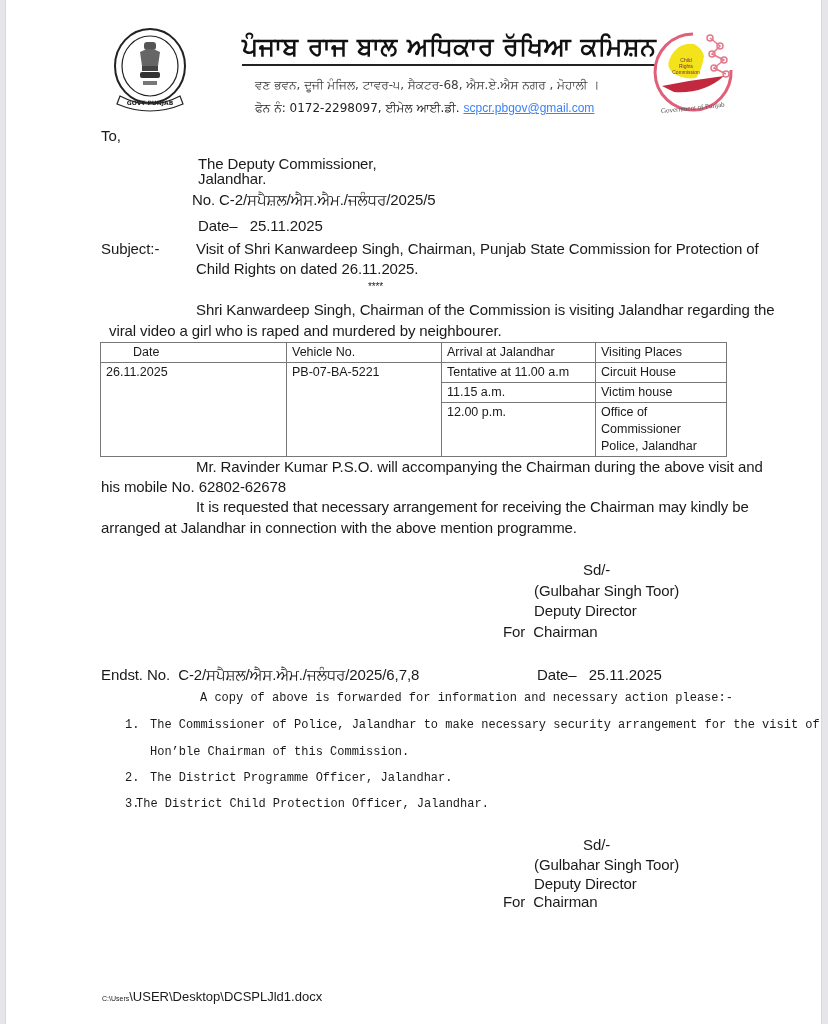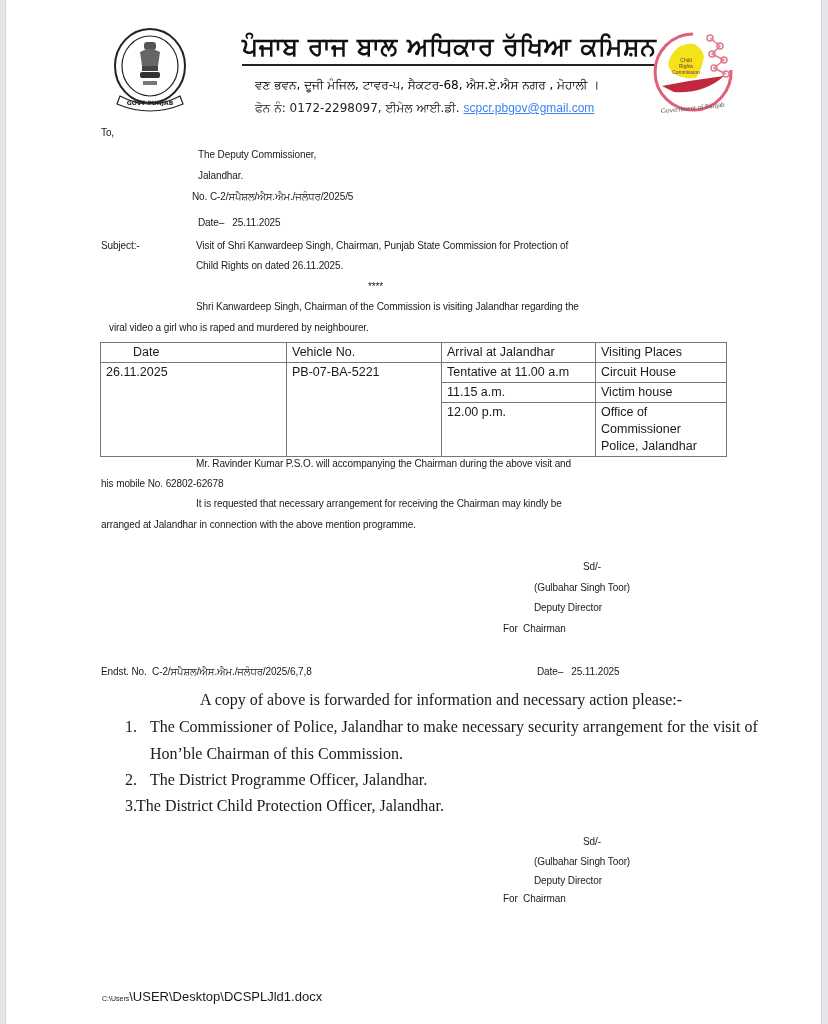--- a/index.html
+++ b/index.html
@@ -5,32 +5,32 @@
   html, body { margin: 0; padding: 0; }
   body {
     width: 828px; height: 1024px; position: relative; overflow: hidden;
     background: #ffffff;
     font-family: "Liberation Sans", "DejaVu Sans", sans-serif;
     color: #1a1a1a;
   }
   .edge-left { position: absolute; left: 0; top: 0; width: 5px; height: 1024px; background: #e6e6ea; border-right: 1px solid #d6d6dc; }
   .edge-right { position: absolute; right: 0; top: 0; width: 6px; height: 1024px; background: #e6e6ea; border-left: 1px solid #d6d6dc; }
   .abs { position: absolute; white-space: nowrap; }
-  .cal { font-family: "Liberation Sans", "DejaVu Sans", sans-serif; font-size: 10px; letter-spacing: -0.1px; }
-  .ar { font-family: Liberation Serif, serif; font-size: 16px; }
+  .cal { font-family: "Liberation Sans", "DejaVu Sans", sans-serif; font-size: 15px; letter-spacing: -0.1px; }
+  .ar { font-family: Liberation Mono, monospace; font-size: 12px; }
 
   
   .emblem { position: absolute; left: 112px; top: 26px; width: 76px; height: 86px; }
   .crc-logo { position: absolute; left: 648px; top: 28px; width: 90px; height: 92px; }
   .org-title {
     position: absolute; left: 242px; top: 32px; font-size: 25px; font-weight: bold; color: #111;
     letter-spacing: 0.5px; padding-bottom: 2px; border-bottom: 2px solid #222; white-space: nowrap;
     font-family: "DejaVu Sans", sans-serif;
   }
-  .addr { position: absolute; left: 255px; top: 78px; font-size: 12px; color: #000000; white-space: nowrap; font-family: "DejaVu Sans", sans-serif; }
+  .addr { position: absolute; left: 255px; top: 78px; font-size: 12px; color: #404040; white-space: nowrap; font-family: "DejaVu Sans", sans-serif; }
   .phone { position: absolute; left: 255px; top: 101px; font-size: 12px; color: #222; white-space: nowrap; font-family: "DejaVu Sans", sans-serif; }
   .email-link { color: #3b82f6; text-decoration: underline; font-family: "Liberation Sans", sans-serif; }
 
   
   table.visit {
     position: absolute; left: 100px; top: 342px; width: 627px;
     border-collapse: collapse; font-family: "Liberation Sans", sans-serif; font-size: 12.5px;
   }
   table.visit td { border: 1px solid #777; padding: 1px 5px; vertical-align: top; line-height: 17px; }
   table.visit .c1 { width: 148px; padding-left: 32px; }
@@ -76,21 +76,21 @@
     <circle cx="76" cy="32" r="3"></circle>
       <circle cx="66" cy="40" r="3"></circle>
       <circle cx="78" cy="46" r="3"></circle>
     <path d="M62 10 L72 18 L64 26 L76 32 L66 40 L78 46"></path>
   </g>
   <path d="M14 58 q30 -6 62 -10 q-20 18 -50 16 z" fill="#c2283e"></path>
   <text x="45" y="82" font-size="7" text-anchor="middle" fill="#555" font-family="Liberation Serif, serif" transform="rotate(-6 45 82)">Government of Punjab</text>
 </svg>
 
 <div class="abs cal" style="left:101px; top:127px;">To,</div>
-<div class="abs cal" style="left:198px; top:149px;">The Deputy Commissioner,</div>
+<div class="abs cal" style="left:198px; top:155px;">The Deputy Commissioner,</div>
 <div class="abs cal" style="left:198px; top:170px;">Jalandhar.</div>
 <div class="abs cal" style="left:192px; top:191px;">No. C-2/ਸਪੈਸ਼ਲ/ਐਸ.ਐਮ./ਜਲੰਧਰ/2025/5</div>
 <div class="abs cal" style="left:198px; top:217px;">
   <span>Date–</span>&nbsp;&nbsp;&nbsp;<span>25.11.2025</span>
 </div>
 
 <div class="abs cal" style="left:101px; top:240px;">Subject:-</div>
 <div class="abs cal" style="left:196px; top:240px;">Visit of Shri Kanwardeep Singh, Chairman, Punjab State Commission for Protection of</div>
 <div class="abs cal" style="left:196px; top:260px;">Child Rights on dated 26.11.2025.</div>
 <div class="abs cal" style="left:368px; top:281px; font-size:10px;">****</div>

